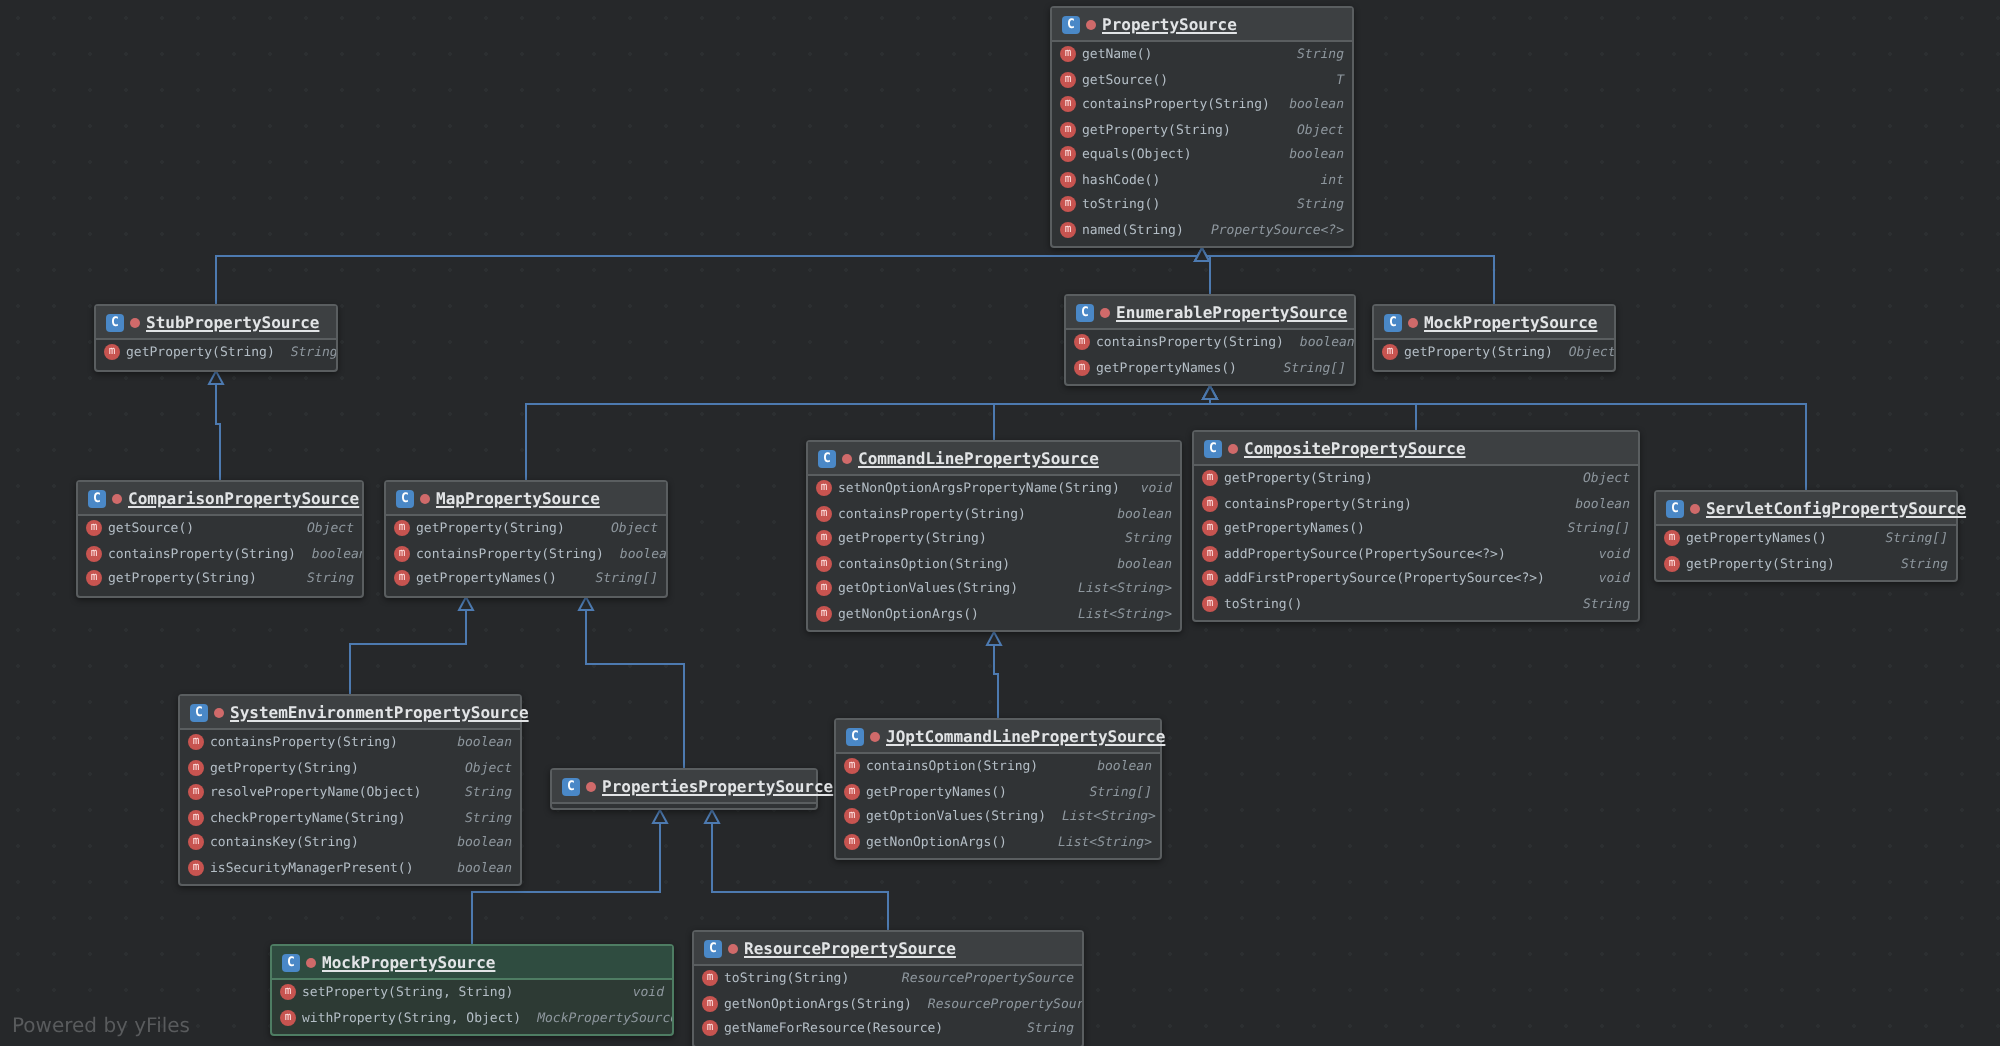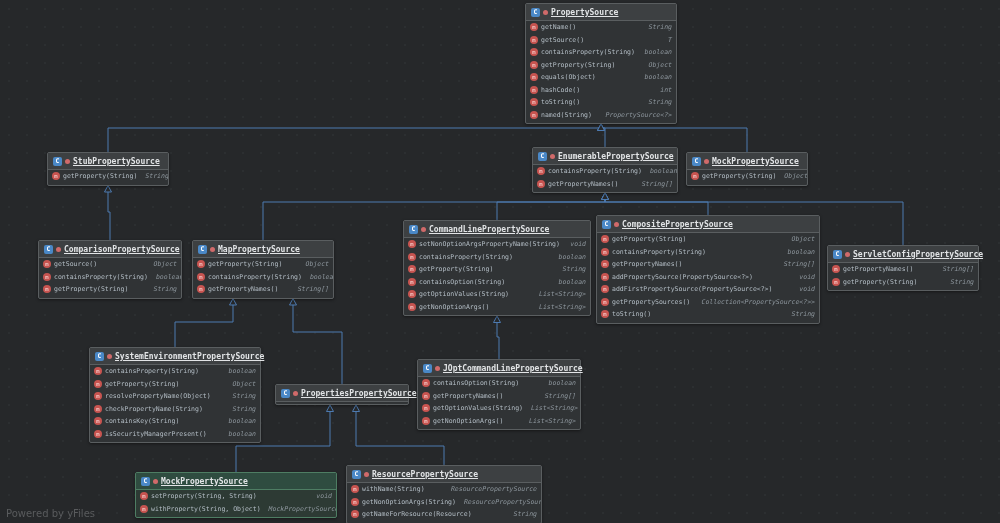--- a/index.html
+++ b/index.html
@@ -291,25 +291,20 @@
           <span class="mname">addPropertySource(PropertySource&lt;?&gt;)</span>
           <span class="mtype">void</span>
         </div>
         <div class="row">
           <span class="micon">m</span>
           <span class="mname">addFirstPropertySource(PropertySource&lt;?&gt;)</span>
           <span class="mtype">void</span>
         </div>
         <div class="row">
           <span class="micon">m</span>
-          <span class="mname">getPropertySources()</span>
-          <span class="mtype">Collection&lt;PropertySource&lt;?&gt;&gt;</span>
-        </div>
-        <div class="row">
-          <span class="micon">m</span>
           <span class="mname">toString()</span>
           <span class="mtype">String</span>
         </div>
       </div>
       <div class="node" style="left: 827px; top: 245px; width: 152px;">
         <div class="hdr">
           <span class="cicon">C</span>
           <span class="kicon"></span>
           <span class="title">ServletConfigPropertySource</span>
         </div>
@@ -413,21 +408,21 @@
         </div>
       </div>
       <div class="node" style="left: 346px; top: 465px; width: 196px;">
         <div class="hdr">
           <span class="cicon">C</span>
           <span class="kicon"></span>
           <span class="title">ResourcePropertySource</span>
         </div>
         <div class="row">
           <span class="micon">m</span>
-          <span class="mname">withName(String)</span>
+          <span class="mname">toString(String)</span>
           <span class="mtype">ResourcePropertySource</span>
         </div>
         <div class="row">
           <span class="micon">m</span>
           <span class="mname">getNonOptionArgs(String)</span>
           <span class="mtype">ResourcePropertySource</span>
         </div>
         <div class="row">
           <span class="micon">m</span>
           <span class="mname">getNameForResource(Resource)</span>

